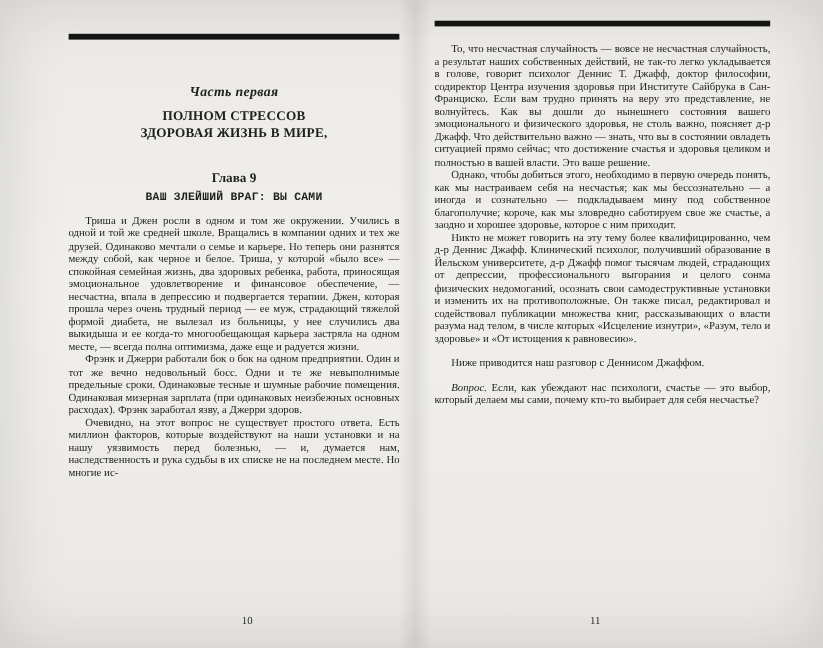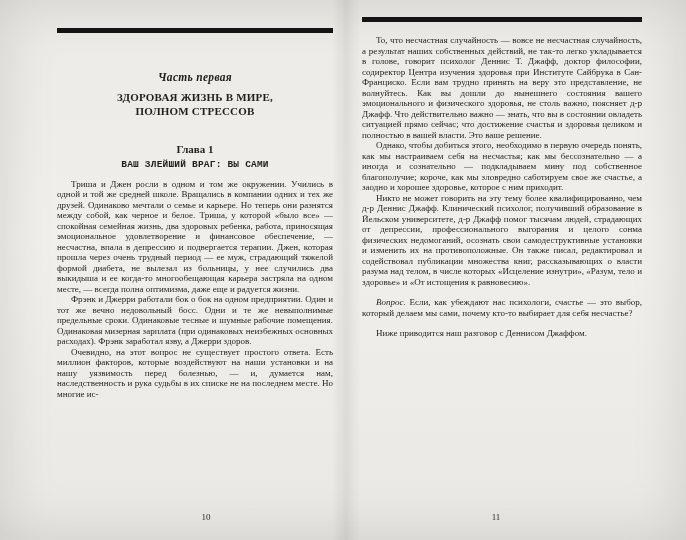--- a/index.html
+++ b/index.html
@@ -83,40 +83,40 @@
   .page-number.pn-left  { left: 68px;  width: 276px; }
   .page-number.pn-right { left: 356px; width: 280px; }
 </style>
 </head>
 <body>
 
 <div class="page page-left">
   <div class="top-bar"></div>
   <div class="part-title">Часть первая</div>
   <div class="part-heading">
+    <div>ПОЛНОМ СТРЕССОВ</div>
     <div>ЗДОРОВАЯ ЖИЗНЬ В МИРЕ,</div>
-    <div>ПОЛНОМ СТРЕССОВ</div>
   </div>
-  <div class="chapter-number">Глава 1</div>
+  <div class="chapter-number">Глава 9</div>
   <div class="chapter-title">ВАШ ЗЛЕЙШИЙ ВРАГ: ВЫ САМИ</div>
   <div class="body-text">
     <p>Триша и Джен росли в одном и том же окружении. Учились в одной и той же средней школе. Вращались в компании одних и тех же друзей. Одинаково мечтали о семье и карьере. Но теперь они разнятся между собой, как черное и белое. Триша, у которой «было все» — спокойная семейная жизнь, два здоровых ребенка, работа, приносящая эмоциональное удовлетворение и финансовое обеспечение, — несчастна, впала в депрессию и подвергается терапии. Джен, которая прошла через очень трудный период — ее муж, страдающий тяжелой формой диабета, не вылезал из больницы, у нее случились два выкидыша и ее когда-то многообещающая карьера застряла на одном месте, — всегда полна оптимизма, даже еще и радуется жизни.</p>
     <p>Фрэнк и Джерри работали бок о бок на одном предприятии. Один и тот же вечно недовольный босс. Одни и те же невыполнимые предельные сроки. Одинаковые тесные и шумные рабочие помещения. Одинаковая мизерная зарплата (при одинаковых неизбежных основных расходах). Фрэнк заработал язву, а Джерри здоров.</p>
     <p>Очевидно, на этот вопрос не существует простого ответа. Есть миллион факторов, которые воздействуют на наши установки и на нашу уязвимость перед болезнью, — и, думается нам, наследственность и рука судьбы в их списке не на последнем месте. Но многие ис-</p>
   </div>
 </div>
 
 <div class="page page-right">
   <div class="top-bar"></div>
   <div class="body-text">
     <p>То, что несчастная случайность — вовсе не несчастная случайность, а результат наших собственных действий, не так-то легко укладывается в голове, говорит психолог Деннис Т. Джафф, доктор философии, содиректор Центра изучения здоровья при Институте Сайбрука в Сан-Франциско. Если вам трудно принять на веру это представление, не волнуйтесь. Как вы дошли до нынешнего состояния вашего эмоционального и физического здоровья, не столь важно, поясняет д-р Джафф. Что действительно важно — знать, что вы в состоянии овладеть ситуацией прямо сейчас; что достижение счастья и здоровья целиком и полностью в вашей власти. Это ваше решение.</p>
     <p>Однако, чтобы добиться этого, необходимо в первую очередь понять, как мы настраиваем себя на несчастья; как мы бессознательно — а иногда и сознательно — подкладываем мину под собственное благополучие; короче, как мы зловредно саботируем свое же счастье, а заодно и хорошее здоровье, которое с ним приходит.</p>
     <p>Никто не может говорить на эту тему более квалифицированно, чем д-р Деннис Джафф. Клинический психолог, получивший образование в Йельском университете, д-р Джафф помог тысячам людей, страдающих от депрессии, профессионального выгорания и целого сонма физических недомоганий, осознать свои самодеструктивные установки и изменить их на противоположные. Он также писал, редактировал и содействовал публикации множества книг, рассказывающих о власти разума над телом, в числе которых «Исцеление изнутри», «Разум, тело и здоровье» и «От истощения к равновесию».</p>
+    <p class="spaced">Ниже приводится наш разговор с Деннисом Джаффом.</p>
     <p class="spaced"><span class="q-label">Вопрос.</span> <span>Если, как убеждают нас психологи, счастье — это выбор, который делаем мы сами, почему кто-то выбирает для себя несчастье?</span></p>
-    <p class="spaced">Ниже приводится наш разговор с Деннисом Джаффом.</p>
   </div>
 </div>
 
 <div class="page-number pn-left">10</div>
 <div class="page-number pn-right">11</div>
 
 <div class="gutter-shadow"></div>
 <div class="vignette"></div>
 
 </body></html>

